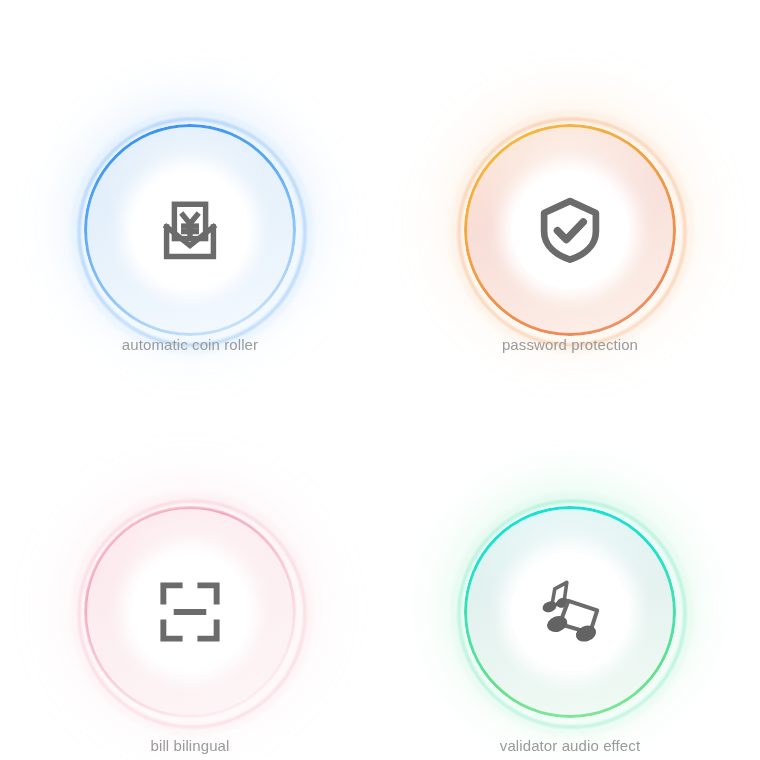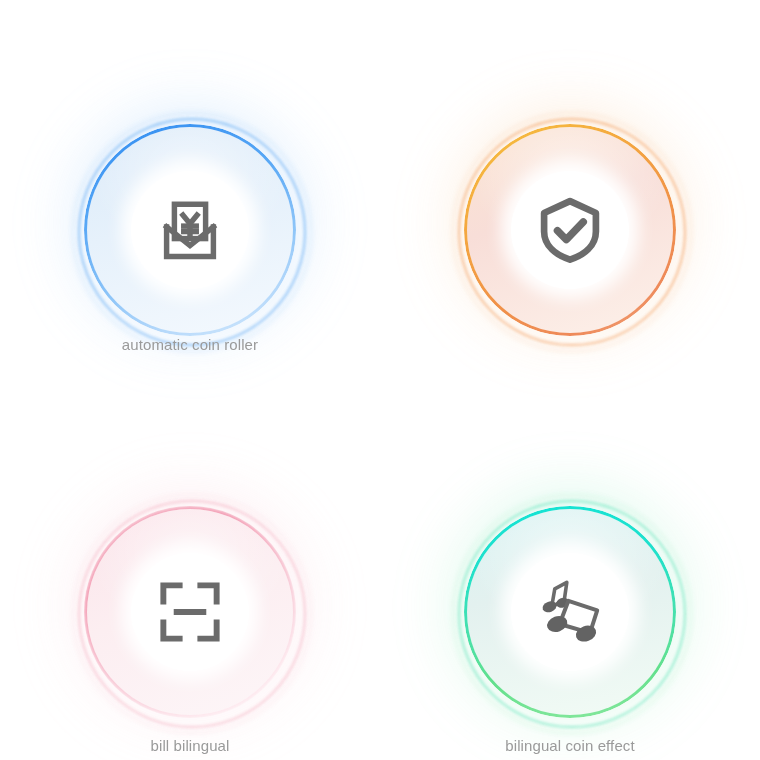--- a/index.html
+++ b/index.html
@@ -226,20 +226,21 @@
         <div class="inner-plate">
           <span>
             <svg width="74" height="74" viewBox="0 0 100 100" aria-hidden="true">
               <path class="glyph" style="stroke-width:9;stroke-linejoin:round;stroke-linecap:round" d="M50 11 L85 27 L85 52 C85 72 68 84 50 90 C32 84 15 72 15 52 L15 27 Z"></path>
               <path class="glyph" style="stroke-width:10;stroke-linejoin:round;stroke-linecap:round" d="M33 51 L45 63 L68 39"></path>
             </svg>
           </span>
         </div>
       </div>
     </div>
+    <div class="caption">password protection</div>
   </div>
 
   <div class="feature-cell cell-2 t-pink">
     <div class="badge">
       <div class="halo-soft"></div>
       <div class="ring-outer2"></div>
       <div class="ring-outer"></div>
       <div class="disc">
         <div class="disc-fill"></div>
         <div class="disc-rim"></div>
@@ -278,16 +279,16 @@
               <ellipse class="glyph-fill" cx="40.5" cy="38.5" rx="8" ry="6" transform="rotate(-20 40.5 38.5)"></ellipse>
 
               <path class="glyph" style="stroke-width:5;stroke-linejoin:round;stroke-linecap:round" d="M37 65 L48 36 L84 48 L75 76 Z"></path>
               <ellipse class="glyph-fill" cx="34" cy="65" rx="13" ry="9.5" transform="rotate(-20 34 65)"></ellipse>
               <ellipse class="glyph-fill" cx="70" cy="77" rx="13" ry="9.5" transform="rotate(-20 70 77)"></ellipse>
             </svg>
           </span>
         </div>
       </div>
     </div>
-    <div class="caption">bilingual coin effect</div>
+    <div class="caption">validator audio effect</div>
   </div>
 
 </div>
 
 </body></html>

